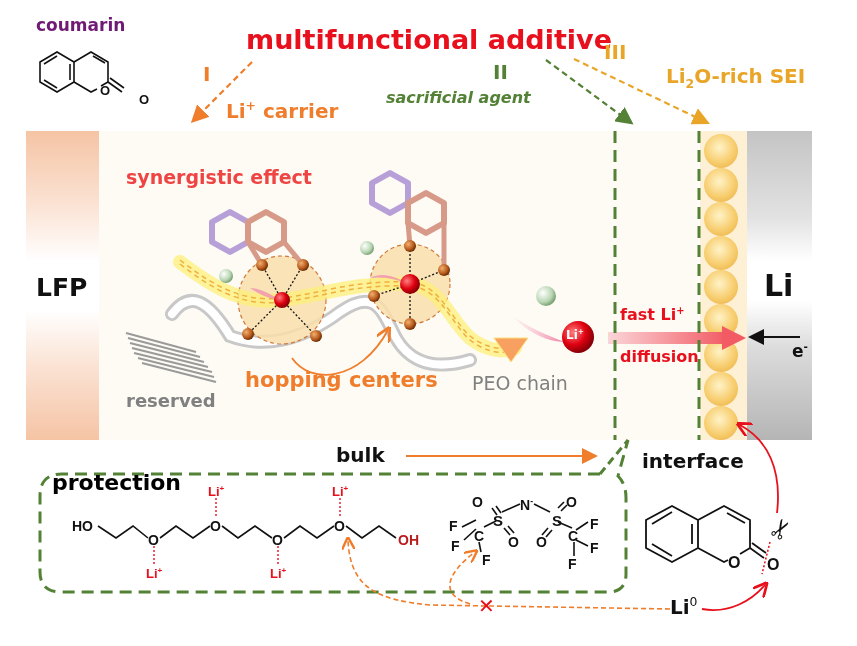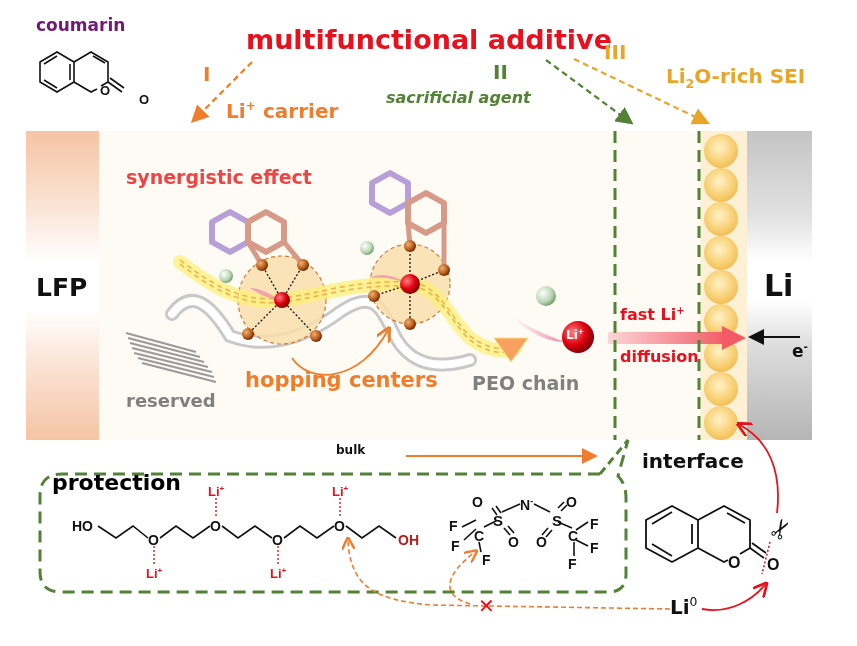--- a/index.html
+++ b/index.html
@@ -250,37 +250,37 @@
 <div class="lbl" style="left:493px; top:60px; font-size:20px; color:#538135;">II</div>
 <div class="lbl" style="left:386px; top:88px; font-size:16px; color:#538135;font-style:italic;">sacrificial agent</div>
 
 <div class="lbl" style="left:604px; top:40px; font-size:20px; color:#e9a527;">III</div>
 <div class="lbl" style="left:666px; top:64px; font-size:20px; color:#e9a527;">
   <span>Li</span><sub>2</sub><span>O-rich SEI</span>
 </div>
 
 <div class="lbl" style="left:126px; top:166px; font-size:19px; color:#ef4444;">synergistic effect</div>
 <div class="lbl" style="left:245px; top:368px; font-size:21px; color:#ef7d2b;">hopping centers</div>
-<div class="lbl" style="left:472px; top:372px; font-size:19px; color:#808080; font-weight:bold;">PEO chain</div>
+<div class="lbl" style="left:472px; top:372px; font-size:19px; color:#808080; font-weight:normal;">PEO chain</div>
 <div class="lbl" style="left:126px; top:390px; font-size:18px; color:#808080;">reserved</div>
 
 <div class="lbl" style="left:566px; top:327px; font-size:12px; color:#ffffff;">
   <span>Li</span><sup>+</sup>
 </div>
 
 <div class="lbl" style="left:620px; top:305px; font-size:16px; color:#e8101c;">
   <span>fast Li</span><sup>+</sup>
 </div>
 <div class="lbl" style="left:620px; top:347px; font-size:16px; color:#e8101c;">diffusion</div>
 
 <div class="lbl" style="left:792px; top:340px; font-size:17px; color:#111;">
   <span>e</span><sup>-</sup>
 </div>
 
-<div class="lbl" style="left:336px; top:443px; font-size:12px; color:#111;">bulk</div>
+<div class="lbl" style="left:336px; top:443px; font-size:20px; color:#111;">bulk</div>
 <div class="lbl" style="left:642px; top:449px; font-size:20px; color:#111;">interface</div>
 <div class="lbl" style="left:52px; top:470px; font-size:22px; color:#000000;">protection</div>
 
 <div class="lbl chem" style="left:72px; top:518px; font-size:14px; color:#111;">HO</div>
 <div class="lbl chem" style="left:148px; top:532px; font-size:14px; color:#111;">O</div>
 <div class="lbl chem" style="left:210px; top:518px; font-size:14px; color:#111;">O</div>
 <div class="lbl chem" style="left:272px; top:532px; font-size:14px; color:#111;">O</div>
 <div class="lbl chem" style="left:334px; top:518px; font-size:14px; color:#111;">O</div>
 <div class="lbl chem" style="left:398px; top:532px; font-size:14px; color:#b91c1c;">OH</div>
 

